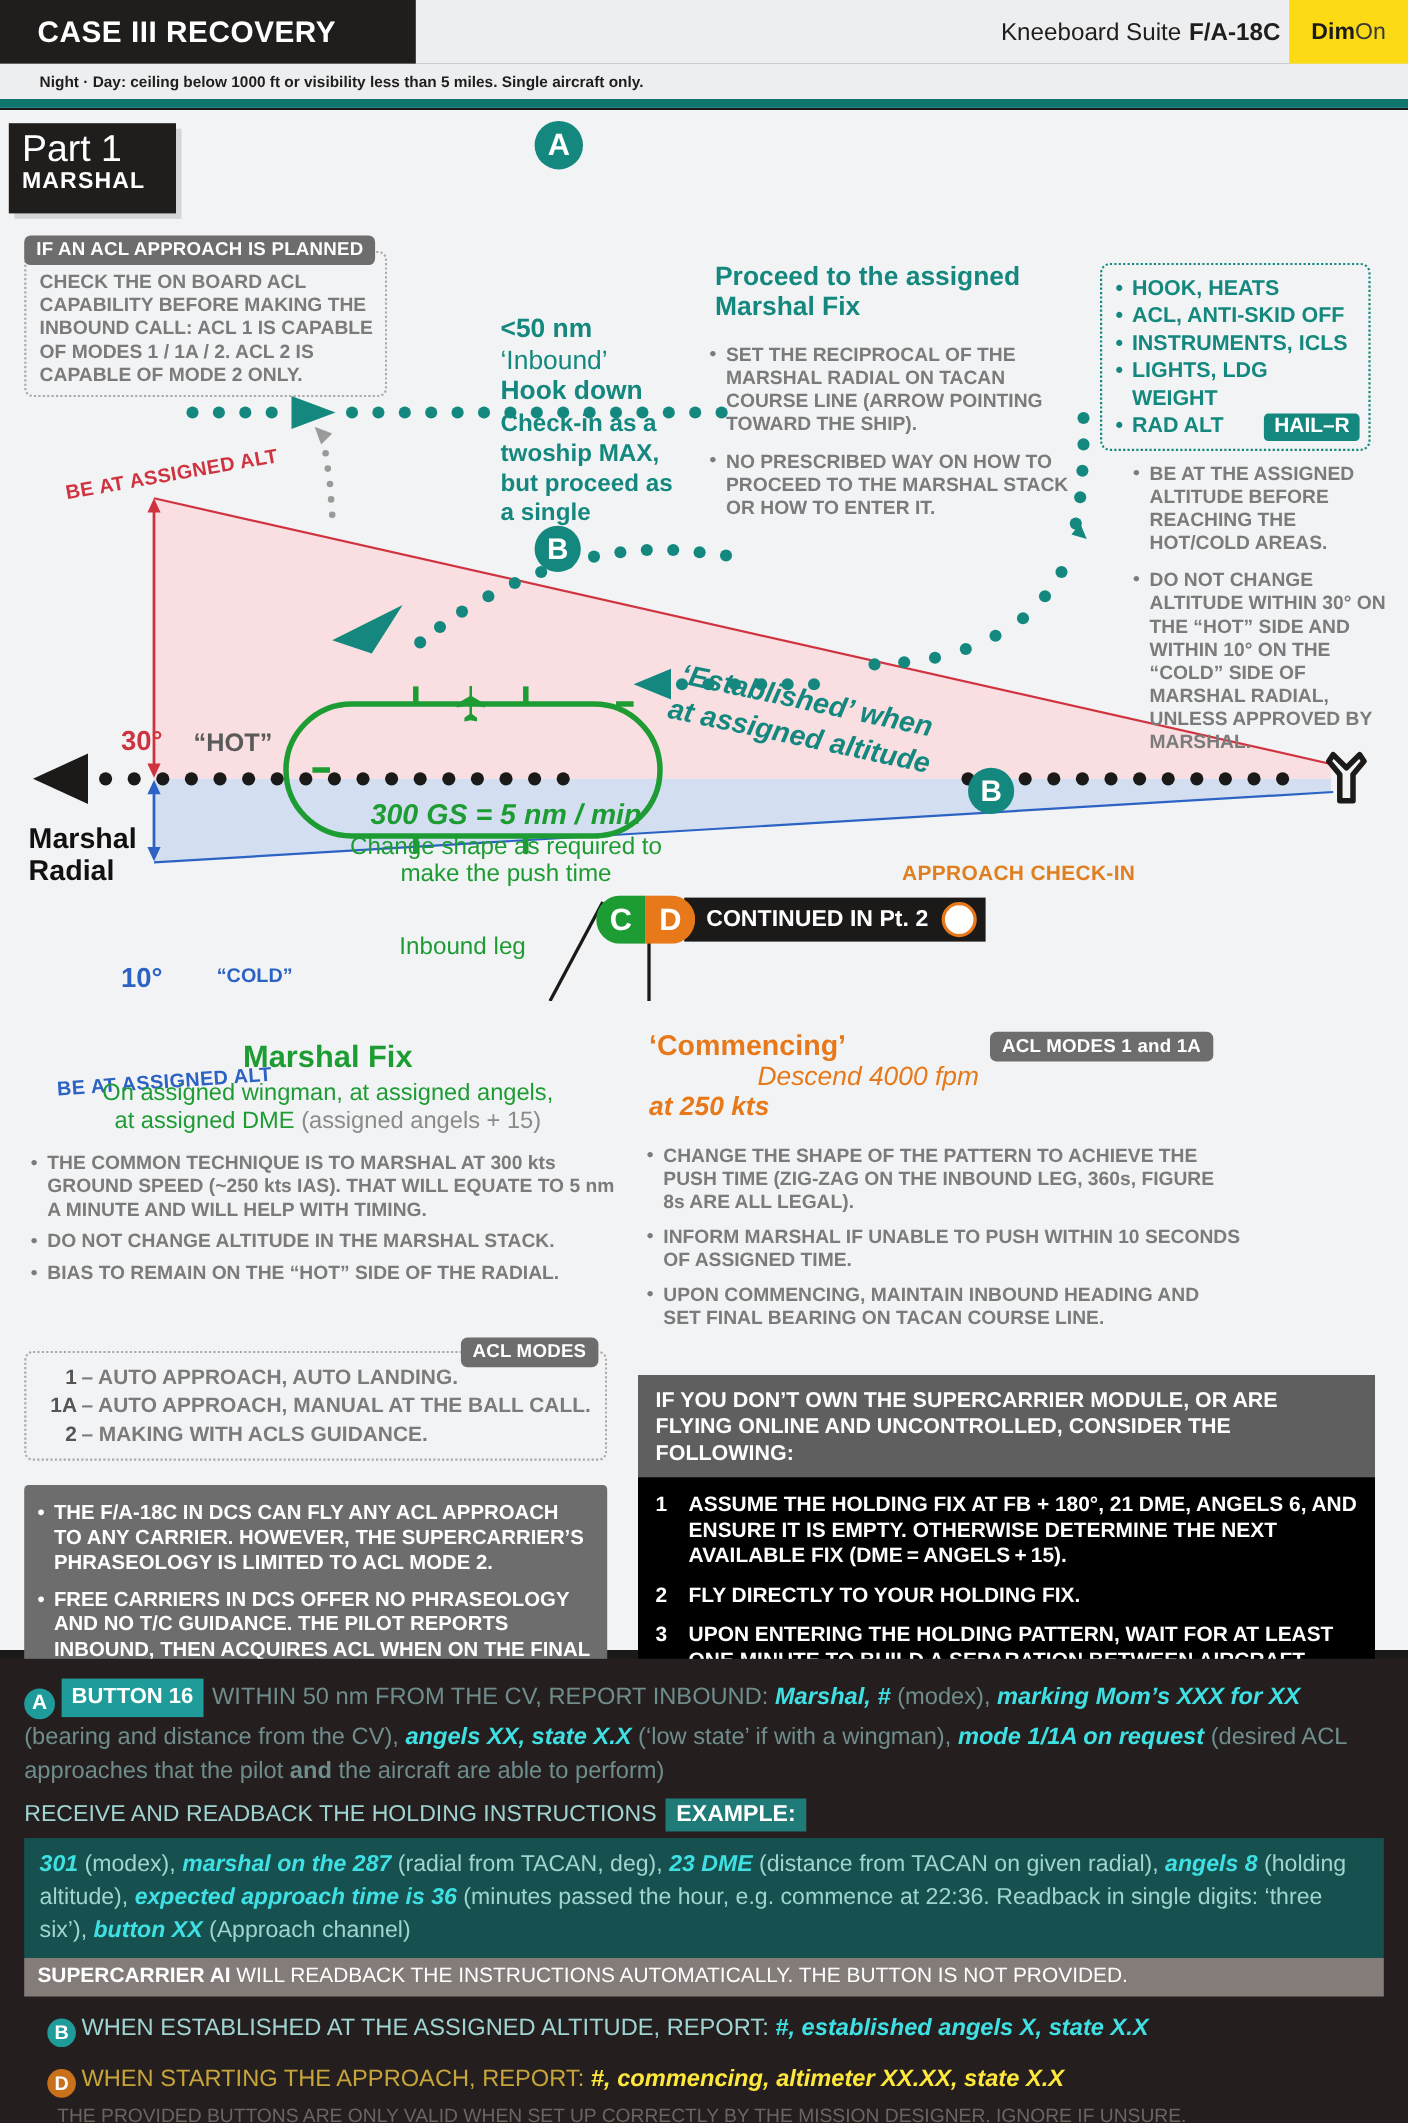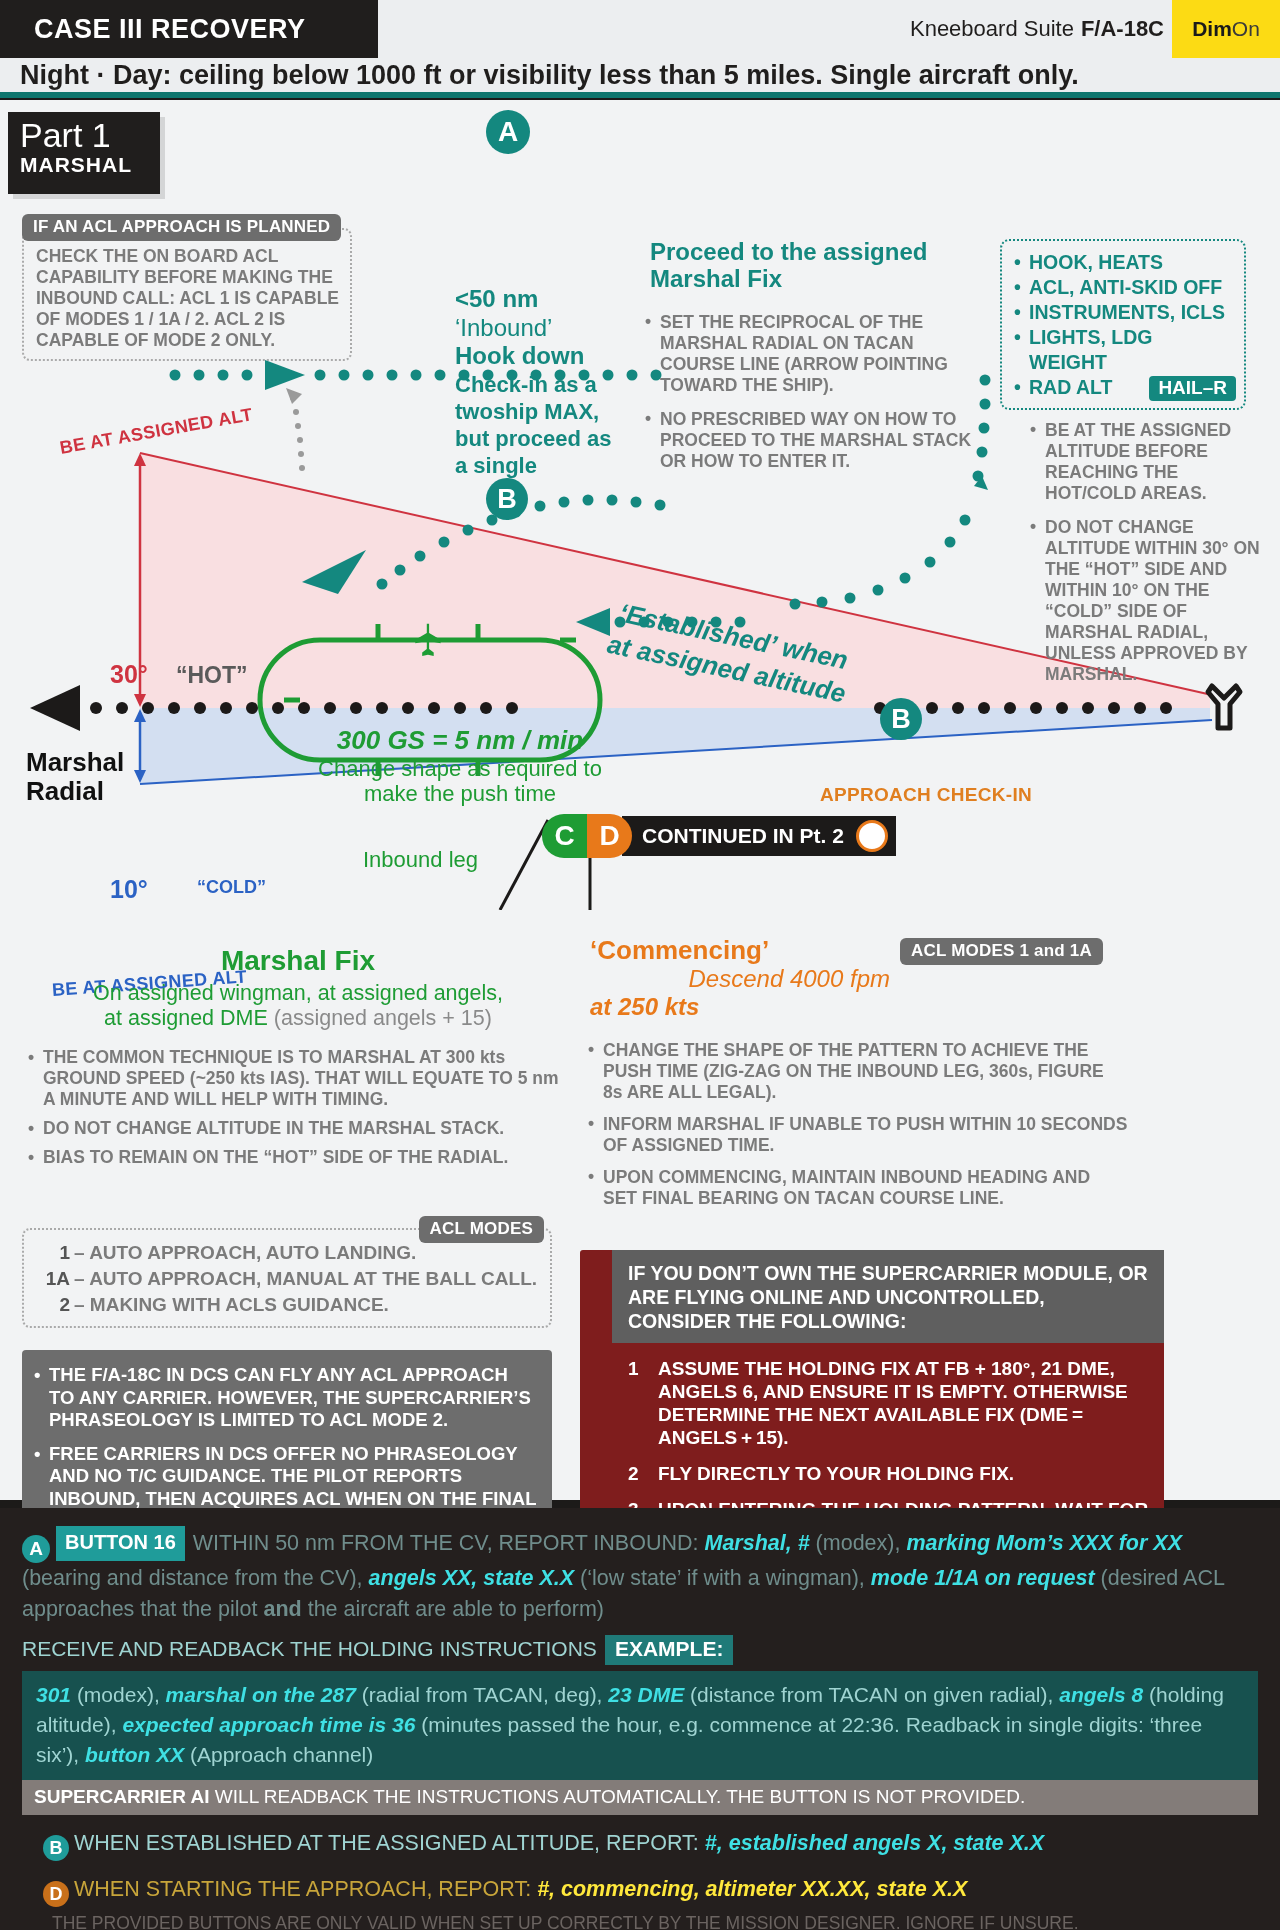--- a/index.html
+++ b/index.html
@@ -11,22 +11,22 @@
   .hdr-title{position:absolute;left:0;top:0;width:378px;height:58px;background:#201e1d;
     color:#fff;font-size:27px;font-weight:bold;letter-spacing:.5px;
     display:flex;align-items:center;padding-left:34px;box-sizing:border-box;}
   .hdr-suite{position:absolute;right:116px;top:0;height:58px;display:flex;align-items:center;
     color:#201e1d;font-size:22px;}
   .hdr-suite b{font-weight:bold;margin-left:7px;}
   .hdr-dim{position:absolute;right:0;top:0;width:108px;height:58px;background:#fcdb14;
     display:flex;align-items:center;justify-content:center;font-size:21px;color:#3a3a3a;}
   .hdr-dim b{color:#1a1a1a;font-weight:bold;}
   .subhdr{position:absolute;left:0;top:58px;width:1280px;height:40px;background:#eceef0;
-    border-bottom:6px solid #0f766e;box-sizing:border-box;
-    display:flex;align-items:center;padding-left:20px;color:#201e1d;font-size:27px;font-weight:bold;}
+    border-bottom:8px solid #0f766e;box-sizing:border-box;
+    display:flex;align-items:center;padding-left:36px;color:#201e1d;font-size:14px;font-weight:bold;}
 
   
   .body{position:absolute;left:0;top:100px;width:1280px;height:1400px;background:#f2f3f4;}
 
   
   .part1{position:absolute;left:8px;top:12px;width:152px;height:82px;background:#201e1d;
     box-shadow:5px 5px 0 rgba(0,0,0,.12);color:#fff;padding:4px 0 0 12px;box-sizing:border-box;}
   .part1 .p1a{font-size:34px;font-weight:normal;line-height:38px;}
   .part1 .p1b{font-size:21px;font-weight:bold;letter-spacing:1px;line-height:22px;}
 
@@ -135,22 +135,22 @@
   .aclmodes .tag{position:absolute;right:6px;top:-14px;}
 
   .dark-left{position:absolute;left:22px;top:1250px;width:530px;background:#6d6d6d;
     border-radius:4px;padding:14px 14px 12px 12px;box-sizing:border-box;}
   .dark-left ul{margin:0;padding:0;list-style:none;}
   .dark-left li{position:relative;padding-left:15px;color:#fff;font-size:18.5px;
     font-weight:bold;line-height:22.5px;margin-bottom:11px;}
   .dark-left li:last-child{margin-bottom:0;}
   .dark-left li:before{content:"•";position:absolute;left:0;}
 
-  .dark-right{position:absolute;left:580px;top:1150px;width:584px;background:#7f1d1d;
-    border-radius:3px;box-sizing:border-box;padding-left:32px;}
+  .dark-right{position:absolute;left:580px;top:1150px;width:670px;background:#000000;
+    border-radius:3px;box-sizing:border-box;}
   .dr-head{background:#5f5f5f;color:#fff;font-size:19.5px;font-weight:bold;
     line-height:24px;padding:11px 14px 10px 16px;}
   .dr-body{padding:14px 14px 14px 16px;}
   .dr-item{position:relative;padding-left:30px;color:#fff;font-size:19px;font-weight:bold;
     line-height:23px;margin-bottom:13px;}
   .dr-item:last-child{margin-bottom:0;}
   .dr-item .n{position:absolute;left:0;top:0;}
 
   
   .footer{position:absolute;left:0;top:1508px;width:1280px;height:422px;background:#241f1e;

